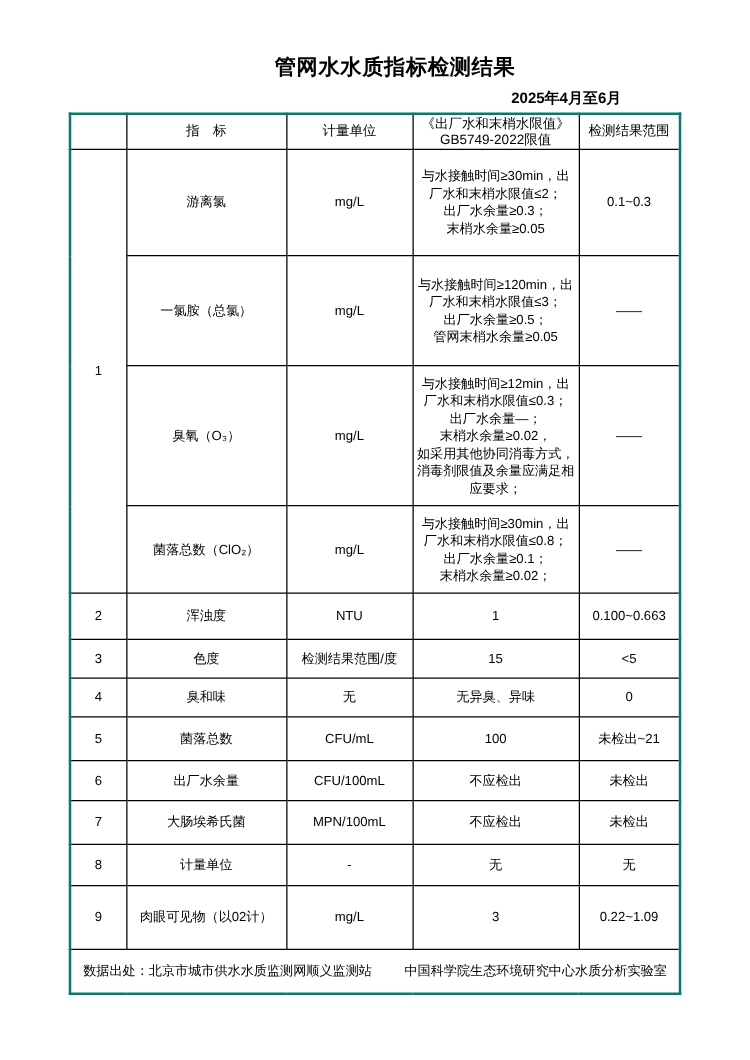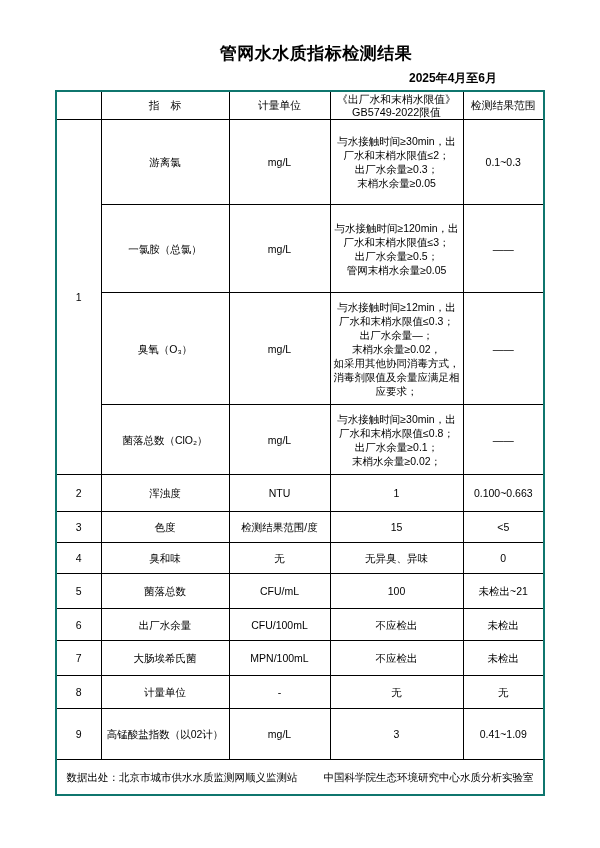--- a/index.html
+++ b/index.html
@@ -167,24 +167,24 @@
     <tr class="r8">
       <td>8</td>
       <td>计量单位</td>
       <td>-</td>
       <td>无</td>
       <td>无</td>
     </tr>
 
     <tr class="r9">
       <td>9</td>
-      <td>高锰酸盐指数（以02计）</td>
+      <td>肉眼可见物（以02计）</td>
       <td>mg/L</td>
       <td>3</td>
-      <td>0.41~1.09</td>
+      <td>0.22~1.09</td>
     </tr>
 
     <tr class="foot">
       <td colspan="5" class="footer-cell">
         <span>数据出处：</span><span>北京市城市供水水质监测网顺义监测站</span><span class="src2">中国科学院生态环境研究中心水质分析实验室</span>
       </td>
     </tr>
   </tbody>
     </table>
 

